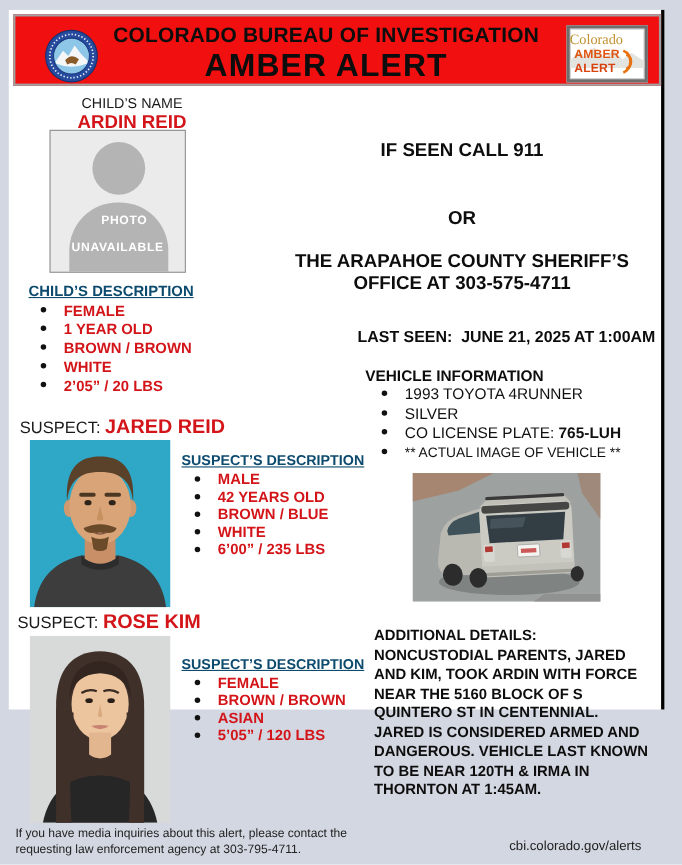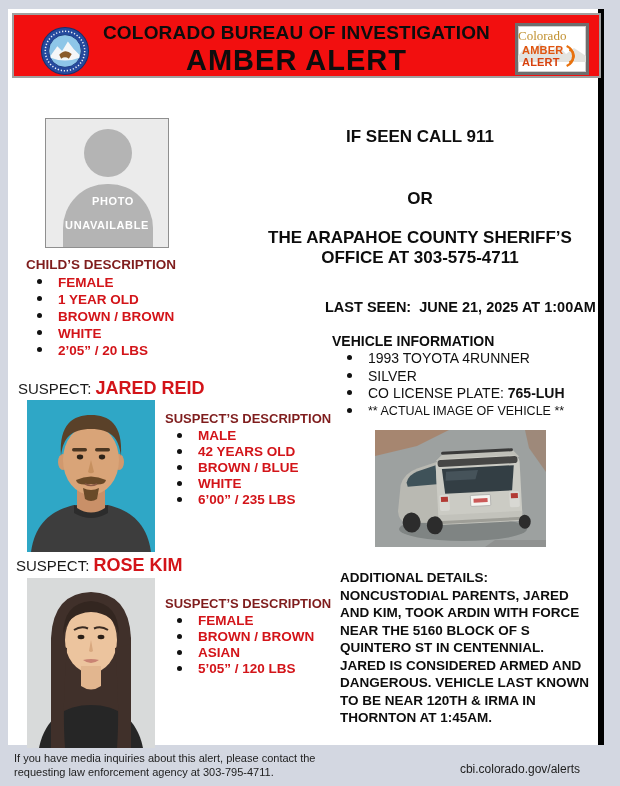--- a/index.html
+++ b/index.html
@@ -1,17 +1,17 @@
 <!DOCTYPE html>
 <html><head>
 <meta charset="utf-8">
 <style>
   * { margin:0; padding:0; box-sizing:border-box; }
   body { width:620px; height:786px; background:#d3d7e1; font-family:"Liberation Sans", sans-serif; position:relative; overflow:hidden; }
-  .page { position:absolute; left:8px; top:9px; width:596px; height:736px; background:#ffffff; border-right:6px solid #000000; }
+  .page { position:absolute; left:8px; top:9px; width:596px; height:636px; background:#ffffff; border-right:3px solid #000000; }
 
   
   .banner { position:absolute; left:4px; top:4px; width:589px; height:65px; background:#f20f0f; border:2px solid #a0a0a0; }
   .seal { position:absolute; left:26px; top:11px; width:50px; height:50px; }
   .banner-text { position:absolute; left:80px; right:100px; top:6px; text-align:center; color:#0d0d0d; }
   .banner-line1 { font-size:19px; font-weight:bold; letter-spacing:0.2px; line-height:23px; }
   .banner-line2 { font-size:29px; font-weight:bold; letter-spacing:1px; line-height:32px; }
   .badge { position:absolute; right:10px; top:8px; width:74px; height:52px; background:#ffffff; border:3px solid #6e6e6e; box-shadow:inset 0 0 0 1px #cfcfcf; overflow:hidden; }
   .badge-mtn { position:absolute; left:0; top:14px; width:68px; height:22px; }
   .badge-state { position:absolute; top:2px; left:0; right:0; font-family:"Liberation Serif", serif; font-size:13px; color:#c1902f; }
@@ -21,21 +21,21 @@
 
   
   .child-name-block { position:absolute; left:24px; top:77px; width:176px; text-align:center; }
   .child-name-label { font-size:13px; color:#1a1a1a; line-height:15px; }
   .child-name { font-size:17px; font-weight:bold; color:#d31419; line-height:20px; }
   .photo-box { position:absolute; left:37px; top:109px; width:124px; height:130px; background:#ebebeb; border:1px solid #8f8f8f; overflow:hidden; }
   .ph-head { position:absolute; left:38px; top:10px; width:48px; height:48px; border-radius:50%; background:#b4b4b4; }
   .ph-body { position:absolute; left:17px; top:65px; width:90px; height:66px; background:#b4b4b4; border-radius:44px 44px 0 0; }
   .ph-text { position:absolute; left:0; right:0; text-align:center; color:#ffffff; font-weight:bold; font-size:11px; letter-spacing:0.6px; }
   .ph-t1 { top:76px;padding-left:12px; } .ph-t2 { top:100px; }
-  .section-label { font-weight:bold; font-size:13.5px; color:#7f1d1d; }
+  .section-label { font-weight:bold; font-size:13.5px; color:#0c4a6e;text-decoration:underline; }
   .child-desc-label { position:absolute; left:18px; top:248px; }
   .desc-list { list-style:none; position:absolute; }
   .desc-list li { position:relative; padding-left:23px; font-weight:bold; font-size:13.5px; }
   .desc-list li::before { content:""; position:absolute; left:2px; top:5px; width:5px; height:5px; border-radius:50%; background:#111; }
   .child-list { left:27px; top:265px; }
   .child-list li { line-height:17px; color:#d31419; }
 
   
   .contact { position:absolute; left:247px; top:118px; width:330px; text-align:center; color:#0d0d0d; font-weight:bold; font-size:17px; line-height:20px; }
   .contact .c-or { margin-top:42px; }
@@ -100,20 +100,24 @@
         <div class="badge-alert-row">ALERT</div>
       </div>
       <svg class="badge-arcs" viewBox="0 0 22 26">
         <path d="M4,2 A12,12 0 0,1 4,24" stroke="#e8720f" stroke-width="2.6" fill="none"></path>
         <path d="M7,6 A7.5,7.5 0 0,1 7,20" stroke="#e8720f" stroke-width="2.4" fill="none"></path>
         <path d="M10,10 A3.6,3.6 0 0,1 10,16" stroke="#e8720f" stroke-width="2.2" fill="none"></path>
       </svg>
     </div>
   </div>
 
+  <div class="child-name-block">
+    <div class="child-name-label">CHILD’S NAME</div>
+    <div class="child-name">ARDIN REID</div>
+  </div>
   <div class="photo-box">
     <div class="ph-head"></div>
     <div class="ph-body"></div>
     <div class="ph-text ph-t1">PHOTO</div>
     <div class="ph-text ph-t2">UNAVAILABLE</div>
   </div>
 
   <div class="section-label child-desc-label">CHILD’S DESCRIPTION</div>
   <ul class="desc-list child-list">
     <li>FEMALE</li>

